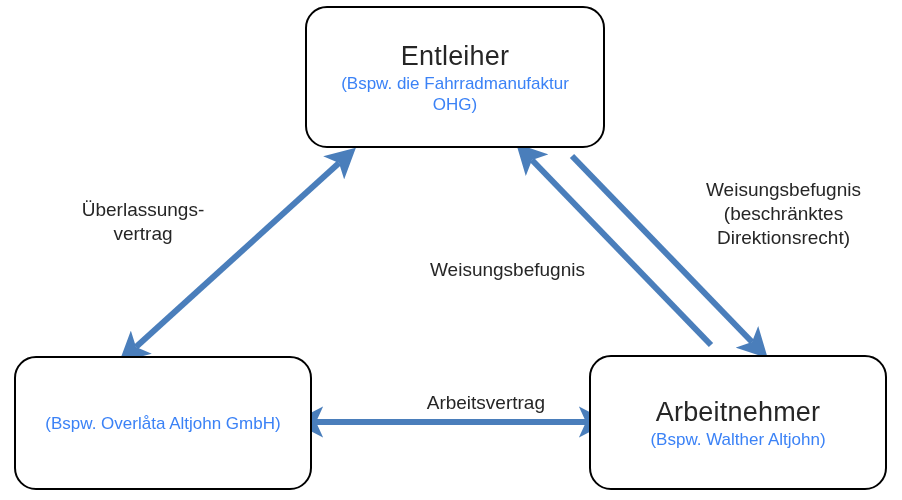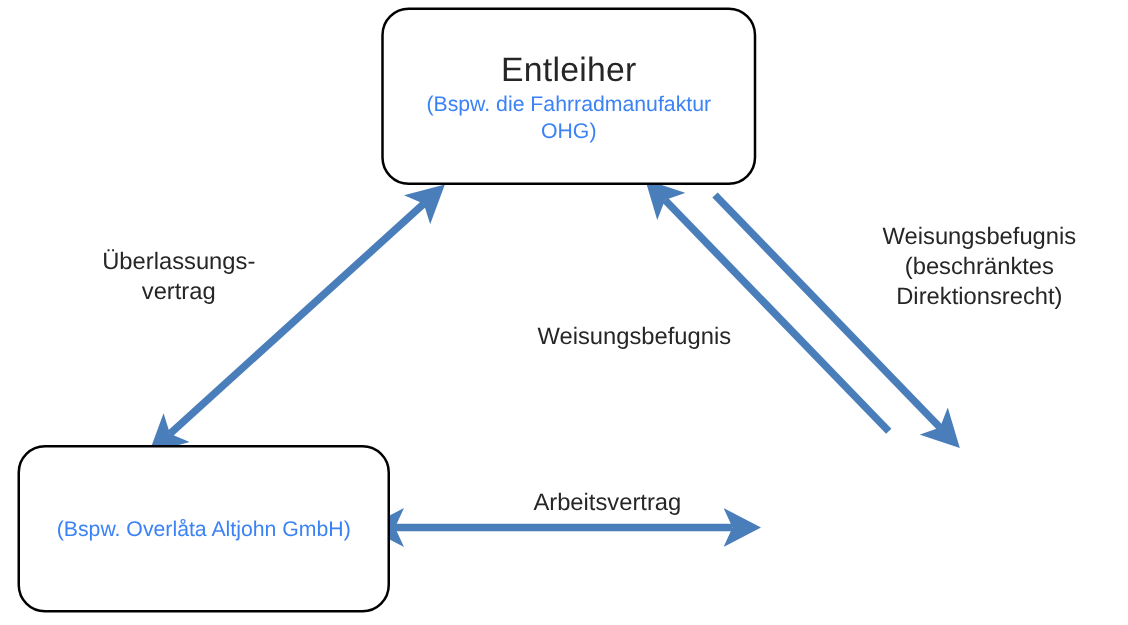--- a/index.html
+++ b/index.html
@@ -107,20 +107,24 @@
     <div class="node-title">Entleiher</div>
     <div class="node-sub" id="sub-entleiher">(Bspw. die
 Fahrradmanufaktur OHG)</div>
   </div>
 
   <div class="node" id="node-verleiher">
     <div class="node-sub" id="sub-verleiher">(Bspw. Overlåta Altjohn
 GmbH)</div>
   </div>
 
+  <div class="node" id="node-arbeitnehmer">
+    <div class="node-title">Arbeitnehmer</div>
+    <div class="node-sub" id="sub-arbeitnehmer">(Bspw. Walther Altjohn)</div>
+  </div>
 
   <div class="edge-label" id="label-ueberlassung">Überlassungs-
 vertrag</div>
 
   <div class="edge-label" id="label-arbeitsleistung">Weisungsbefugnis</div>
 
   <div class="edge-label" id="label-weisung">Weisungsbefugnis
 (beschränktes
 Direktionsrecht)</div>
 

